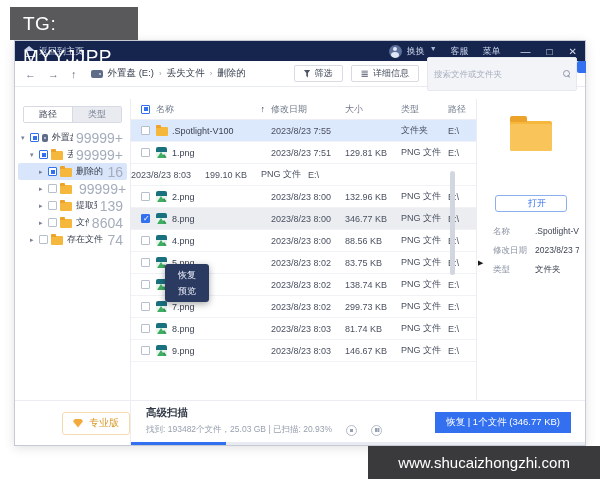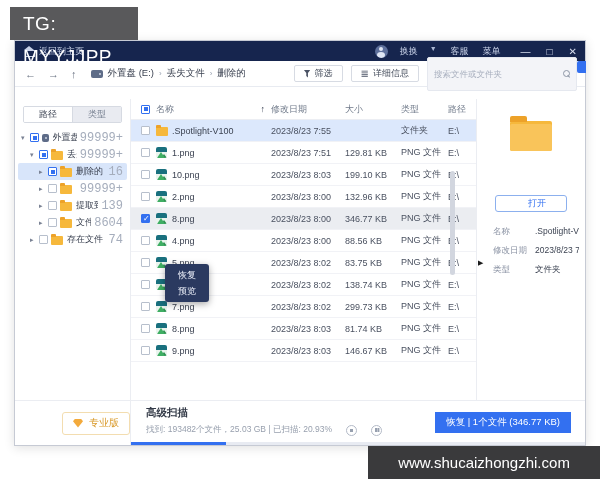--- a/index.html
+++ b/index.html
@@ -23,21 +23,21 @@
   .titlebar { height:20px; background:#16254e; display:flex; align-items:center;
     color:#c9d2e8; font-size:9px; flex:0 0 auto; }
   .tb-home { display:flex; align-items:center; gap:5px; margin-left:9px; cursor:default; }
   .home-ico { width:10px; height:10px; position:relative; }
   .home-ico::before { content:""; position:absolute; left:1px; top:4px; width:8px; height:5px; border:1px solid #c9d2e8; }
   .home-ico::after { content:""; position:absolute; left:0; top:0; border-left:5px solid transparent; border-right:5px solid transparent; border-bottom:4px solid #c9d2e8; }
   .tb-right { margin-left:auto; display:flex; align-items:center; gap:14px; margin-right:8px; }
   .avatar { width:13px; height:13px; border-radius:50%; background:#5d6f9b; position:relative; overflow:hidden; }
   .avatar::before { content:""; position:absolute; left:4.5px; top:2.5px; width:4px; height:4px; border-radius:50%; background:#dfe6f4; }
   .avatar::after { content:""; position:absolute; left:2.5px; top:7.5px; width:8px; height:6px; border-radius:50%; background:#dfe6f4; }
-  .tb-user { display:flex; align-items:flex-start; gap:12px; }
+  .tb-user { display:flex; align-items:flex-start; gap:5px; }
   .tb-caret { font-size:7px; color:#aab6d2; }
   .sysbtns { display:flex; align-items:center; gap:16px; margin-left:6px; color:#d6dced; font-size:10px; }
 
   
   .toolbar { height:26px; border-bottom:1px solid #e8ebf1; display:flex; align-items:center; flex:0 0 auto; }
   .nav-arrows { display:flex; align-items:center; gap:12px; margin-left:10px; color:#6a7383; font-size:11px; }
   .crumb { display:flex; align-items:center; gap:5px; margin-left:14px; font-size:9.5px; color:#3c4352; }
   .crumb-sep { color:#9aa2b2; font-size:8px; }
   .icon-drive { width:12px; height:8px; background:#5e6c88; border-radius:2px; position:relative; }
   .icon-drive::after { content:""; position:absolute; right:2px; top:3px; width:2px; height:2px; border-radius:50%; background:#cfd6e4; }
@@ -70,21 +70,21 @@
   .lv0 { padding-left:3px; } .lv1 { padding-left:12px; } .lv2 { padding-left:21px; }
   .caret { width:9px; font-size:7px; color:#7a8294; flex:0 0 auto; }
   .cb { width:9px; height:9px; border:1px solid #b7bfcc; border-radius:1px; background:#fff; margin-right:3px; flex:0 0 auto; position:relative; }
   .cb.partial { border-color:#3370f0; }
   .cb.partial::after { content:""; position:absolute; inset:1.5px; background:#3370f0; }
   .cb.checked { background:#3370f0; border-color:#3370f0; }
   .cb.checked::after { content:"✓"; position:absolute; left:1px; top:-1.5px; color:#fff; font-size:8px; }
   .icon-folder { width:12px; height:9px; background:#f6b83c; border-radius:1px; position:relative; margin:2px 4px 0 0; flex:0 0 auto; }
   .icon-folder::before { content:""; position:absolute; top:-2px; left:0; width:5px; height:3px; background:#eda229; border-radius:1px 1px 0 0; }
   .tlabel { white-space:nowrap; overflow:hidden; }
-  .tcount { margin-left:auto; font-size:12px; color:#a5adbc; padding-left:3px;font-family:Liberation Mono, monospace; }
+  .tcount { margin-left:auto; font-size:14px; color:#a5adbc; padding-left:3px; }
 
   
   .filetable { flex:1; min-width:0; position:relative; font-size:9px; color:#4a5160; }
   .thead { height:21px; display:flex; align-items:center; color:#707a8a; border-bottom:1px solid #eceef3; }
   .frow { height:22px; display:flex; align-items:center; border-bottom:1px solid #f1f2f6; cursor:pointer; }
   .frow.hl-blue { background:#dce8fc; }
   .frow.hl-gray { background:#ebedf1; }
   .c-name { flex:1; min-width:0; display:flex; align-items:center; padding-left:10px; }
   .c-name .cb { margin-right:6px; }
   .icon-img { width:11px; height:11px; border-radius:2px; background:linear-gradient(#19707e 0 42%, #eaf4ee 42% 100%);
@@ -283,25 +283,20 @@
             <span class="cb"></span>
             <span class="icon-img"></span>
             <span class="fname">1.png</span>
           </div>
           <div class="c-date">2023/8/23 7:51</div>
           <div class="c-size">129.81 KB</div>
           <div class="c-type">PNG 文件</div>
           <div class="c-path">E:\</div>
         </div>
         <div class="frow">
-          <div class="c-name">
-            <span class="cb"></span>
-            <span class="icon-img"></span>
-            <span class="fname">10.png</span>
-          </div>
           <div class="c-date">2023/8/23 8:03</div>
           <div class="c-size">199.10 KB</div>
           <div class="c-type">PNG 文件</div>
           <div class="c-path">E:\</div>
         </div>
         <div class="frow">
           <div class="c-name">
             <span class="cb"></span>
             <span class="icon-img"></span>
             <span class="fname">2.png</span>

